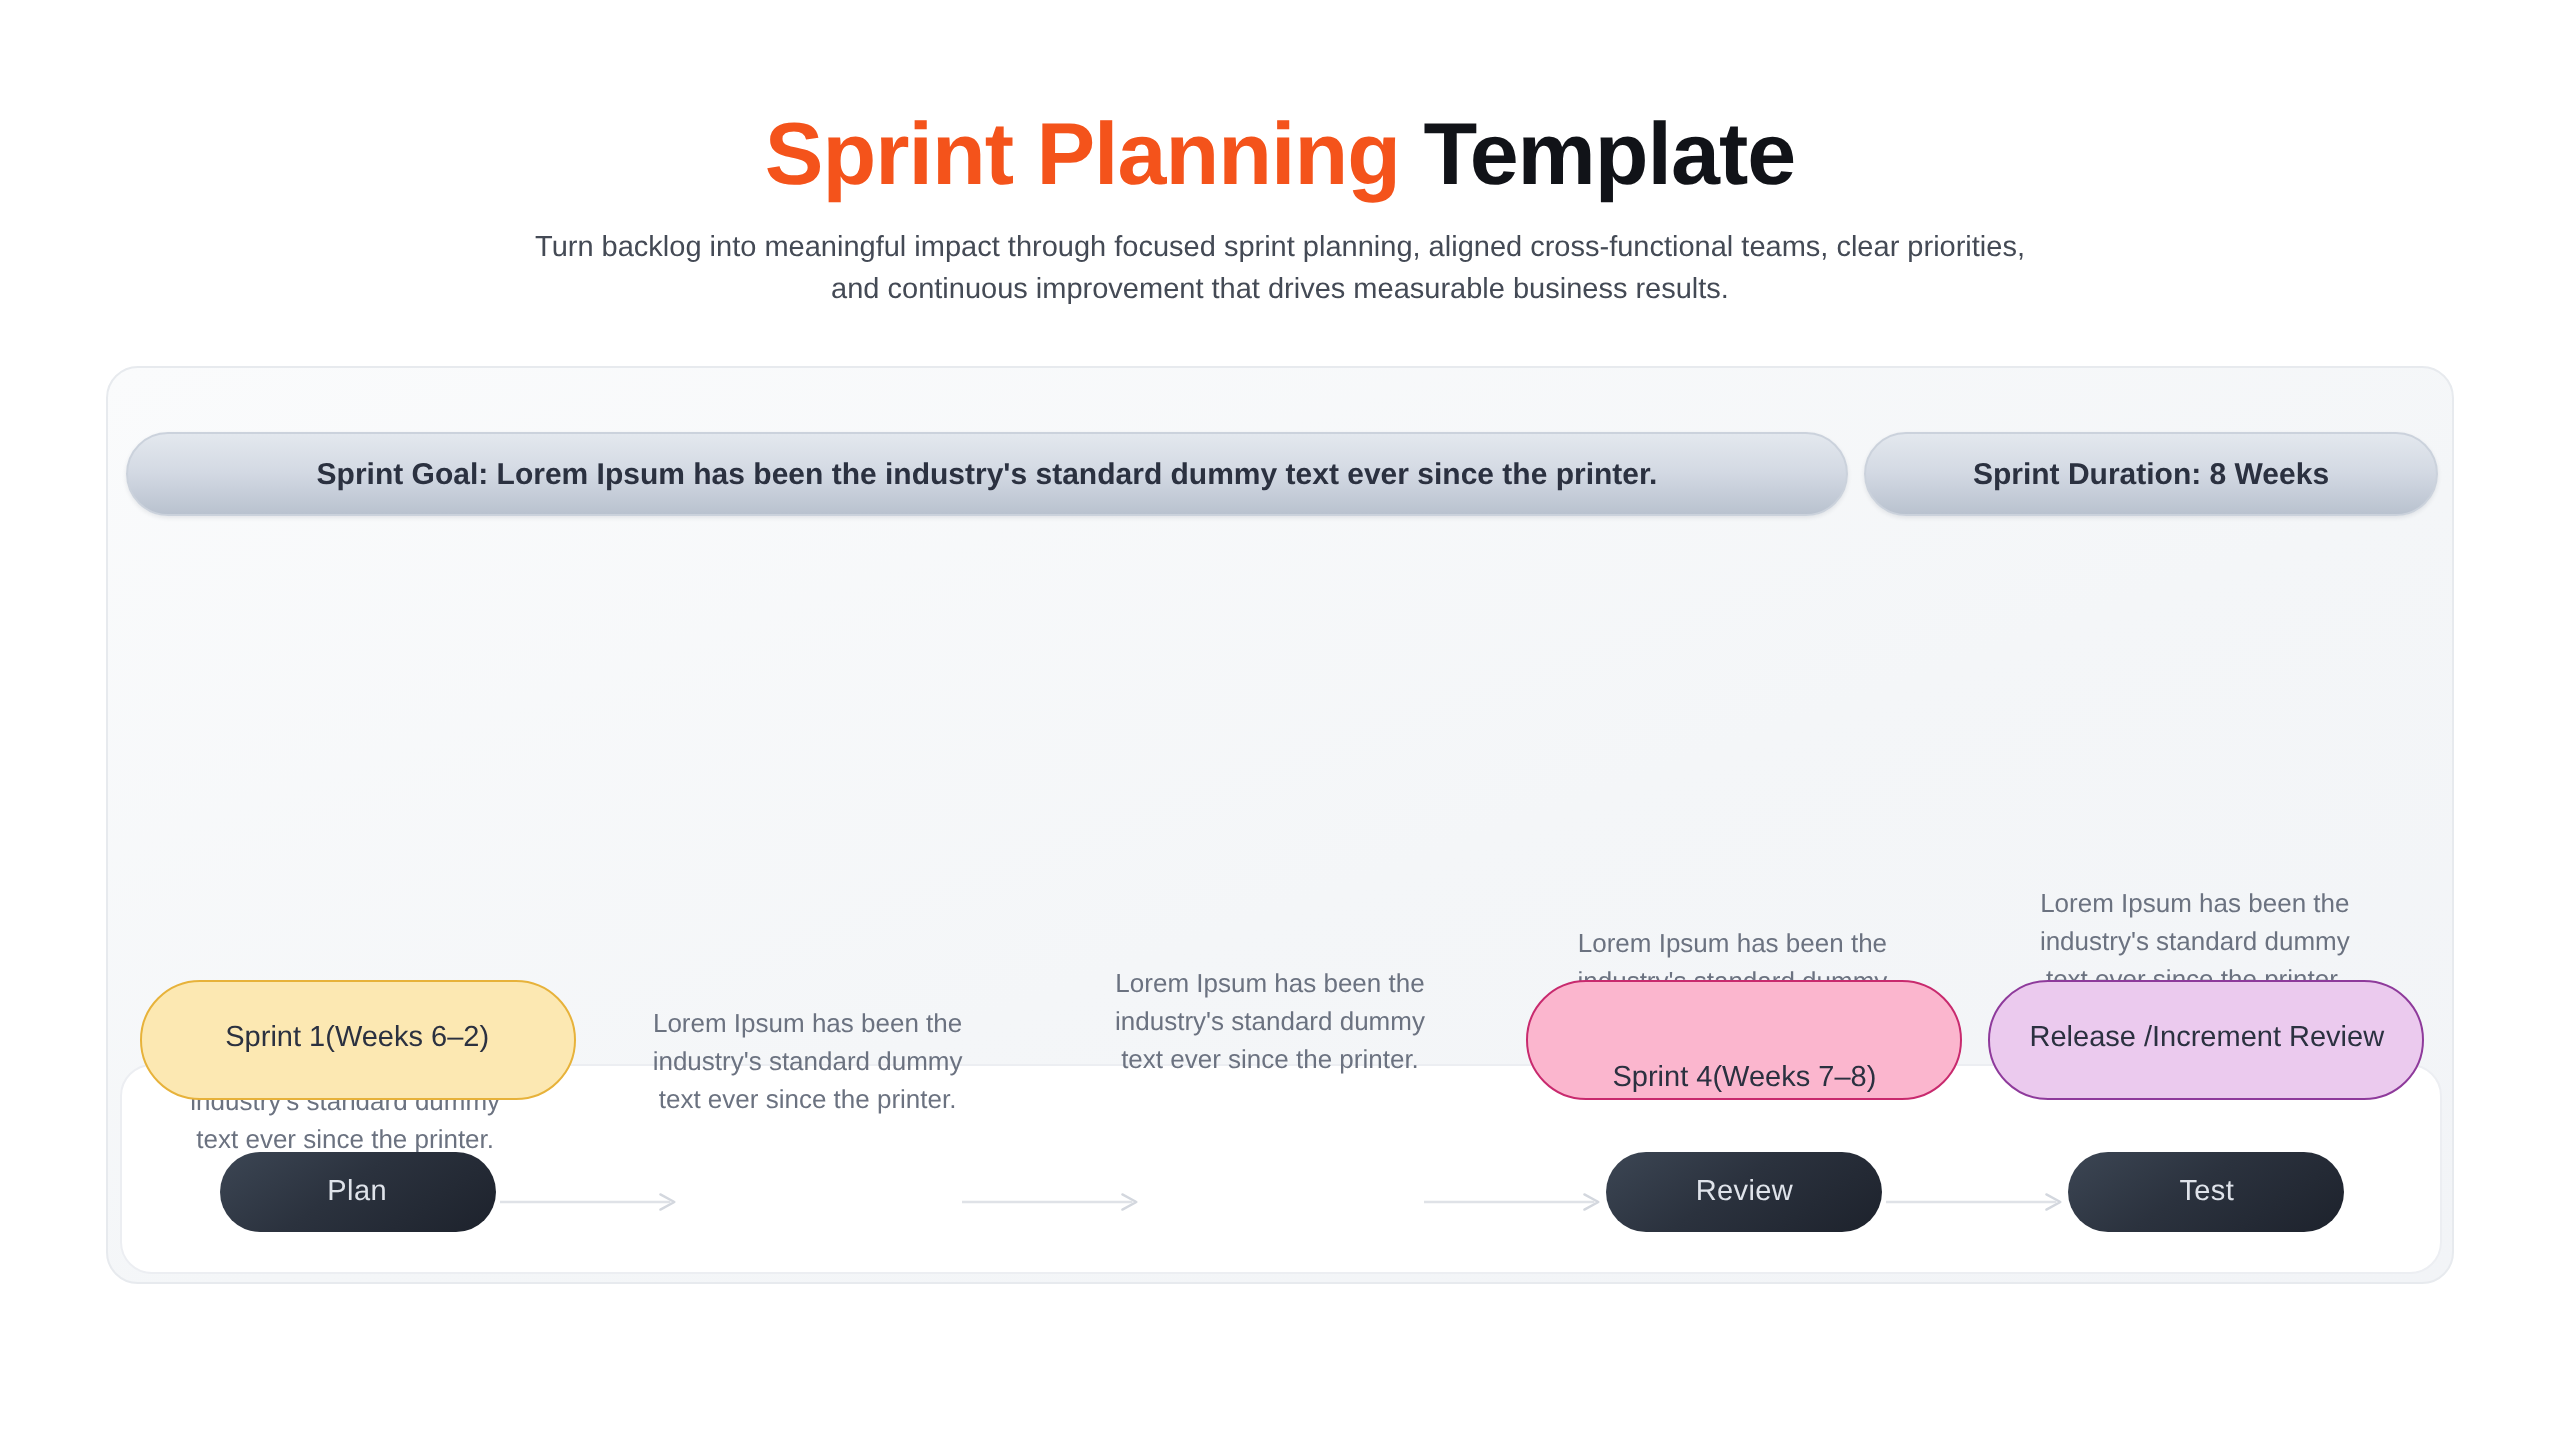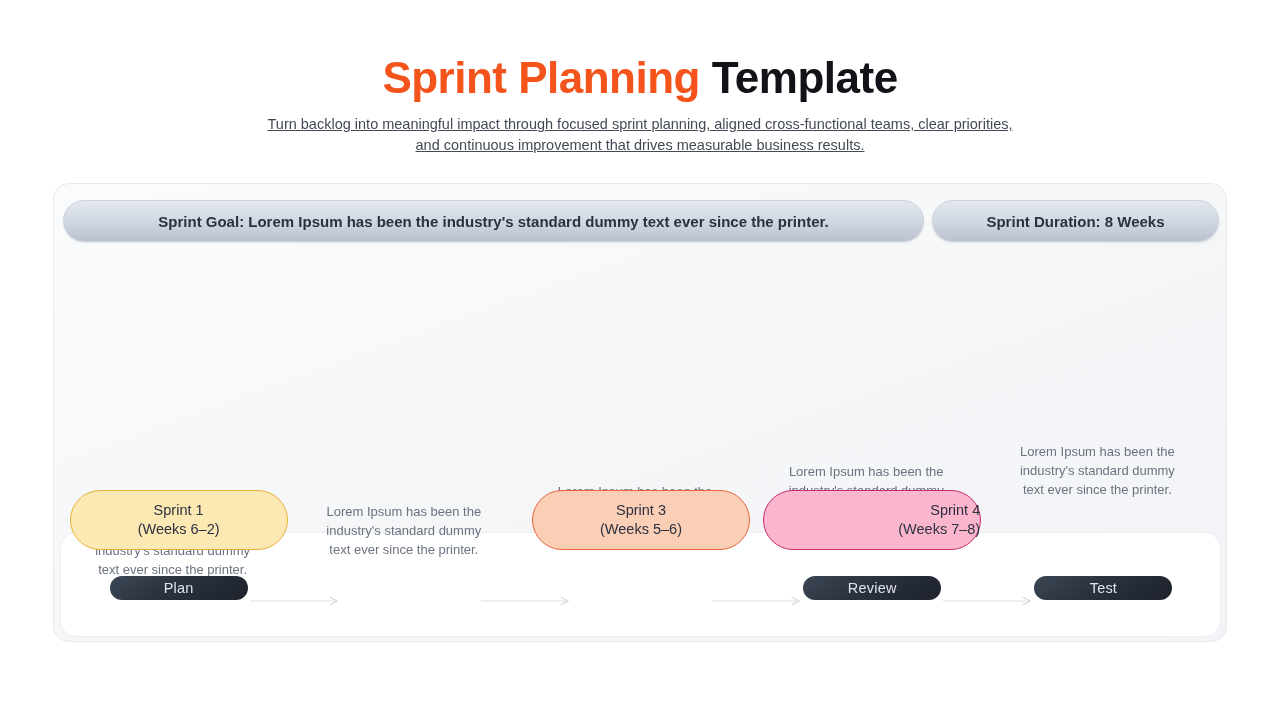--- a/index.html
+++ b/index.html
@@ -20,40 +20,39 @@
     line-height: 1.0;
     color: #111318;
   }
   .title .accent { color: #F4531B; }
   .subtitle {
     margin: 14px auto 0;
     width: 760px;
     font-size: 14.5px;
     line-height: 1.45;
     color: #444a55;
-    text-decoration: underline;
   }
 
   
   .board {
     position: absolute;
     left: 53px;
     top: 183px;
     width: 1174px;
     height: 459px;
     background: linear-gradient(160deg, #fafbfc 0%, #f4f6f8 55%, #f2f4f7 100%);
     border: 1px solid #e7eaee;
     border-radius: 16px;
   }
 
   
   .banner-row {
     position: absolute;
     left: 9px;
-    top: 16px;
+    top: 32px;
     width: 1156px;
     height: 42px;
     display: flex;
     gap: 8px;
   }
   .banner {
     background: linear-gradient(180deg, #e3e8ee 0%, #d3d9e3 48%, #b9c2cf 100%);
     border: 1px solid #cbd2dc;
     border-radius: 21px;
     display: flex;
@@ -115,38 +114,38 @@
   
   .sprint-pill {
     position: absolute;
     top: 240px;
     left: 50%;
     transform: translateX(-50%);
     width: 218px;
     height: 60px;
     border-radius: 30px;
     display: flex;
-    flex-direction: column;
+    flex-direction: row;
     align-items: center;
     justify-content: center;
     font-size: 14.5px;
     line-height: 1.32;
     font-weight: 500;
     color: #2b3140;
     text-align: center;
   }
 
   
   .stage-pill {
     position: absolute;
     top: 326px;
     left: 50%;
     transform: translateX(-50%);
     width: 138px;
-    height: 24px;
+    height: 40px;
     border-radius: 20px;
     background: linear-gradient(145deg, #3c4654 0%, #2b323e 45%, #1d222c 100%);
     display: flex;
     align-items: center;
     justify-content: center;
     color: #dfe3ea;
     font-size: 14.5px;
     letter-spacing: 0.2px;
   }
 
@@ -223,24 +222,20 @@
       <div class="col">
         <div class="desc-wrap" style="top: 200px; height: 90px; width: 190px;">
           <div class="desc">Lorem Ipsum has been the industry's standard dummy text ever since the printer.</div>
         </div>
         <div class="arrow" style="top: 298px;">
           <svg width="14" height="-58" viewBox="0 0 14 -58">
             <line x1="7" y1="-58" x2="7" y2="3" stroke="#E4683C" stroke-width="1.4"></line>
             <path d="M7 1.5 L2.6 8.5 M7 1.5 L11.4 8.5" stroke="#E4683C" stroke-width="1.4" fill="none" stroke-linecap="round"></path>
           </svg>
         </div>
-        <div class="sprint-pill" style="background: rgb(251, 206, 182); border: 1.3px solid rgb(232, 102, 58);">
-          <span>Sprint 3</span>
-          <span>(Weeks 5–6)</span>
-        </div>
         <div class="connector" style="left: calc(50% + 69px); width: 93.2px;">
           <svg width="93.19999999999999" height="10" viewBox="0 0 93.19999999999999 10">
             <line x1="2" y1="5" x2="87.19999999999999" y2="5" stroke="#dfe2e7" stroke-width="1.2"></line>
             <path d="M82.19999999999999 1.2 L89.19999999999999 5 L82.19999999999999 8.8" stroke="#d3d7de" stroke-width="1.2" fill="none" stroke-linecap="round" stroke-linejoin="round"></path>
           </svg>
         </div>
       </div>
       <div class="col">
         <div class="desc-wrap" style="top: 180px; height: 90px; width: 190px;">
           <div class="desc">Lorem Ipsum has been the industry's standard dummy text ever since the printer.</div>
@@ -268,18 +263,22 @@
       <div class="col">
         <div class="desc-wrap" style="top: 160px; height: 90px; width: 190px;">
           <div class="desc">Lorem Ipsum has been the industry's standard dummy text ever since the printer.</div>
         </div>
         <div class="arrow" style="top: 258px;">
           <svg width="14" height="-18" viewBox="0 0 14 -18">
             <line x1="7" y1="-18" x2="7" y2="3" stroke="#8E3A9B" stroke-width="1.4"></line>
             <path d="M7 1.5 L2.6 8.5 M7 1.5 L11.4 8.5" stroke="#8E3A9B" stroke-width="1.4" fill="none" stroke-linecap="round"></path>
           </svg>
         </div>
+        <div class="sprint-pill" style="background: rgb(235, 202, 238); border: 1.3px solid rgb(142, 58, 155);">
+          <span>Release /</span>
+          <span>Increment Review</span>
+        </div>
         <div class="stage-pill">
           <span>Test</span>
         </div>
       </div>
     </div>
 </div>
 
 </body></html>

